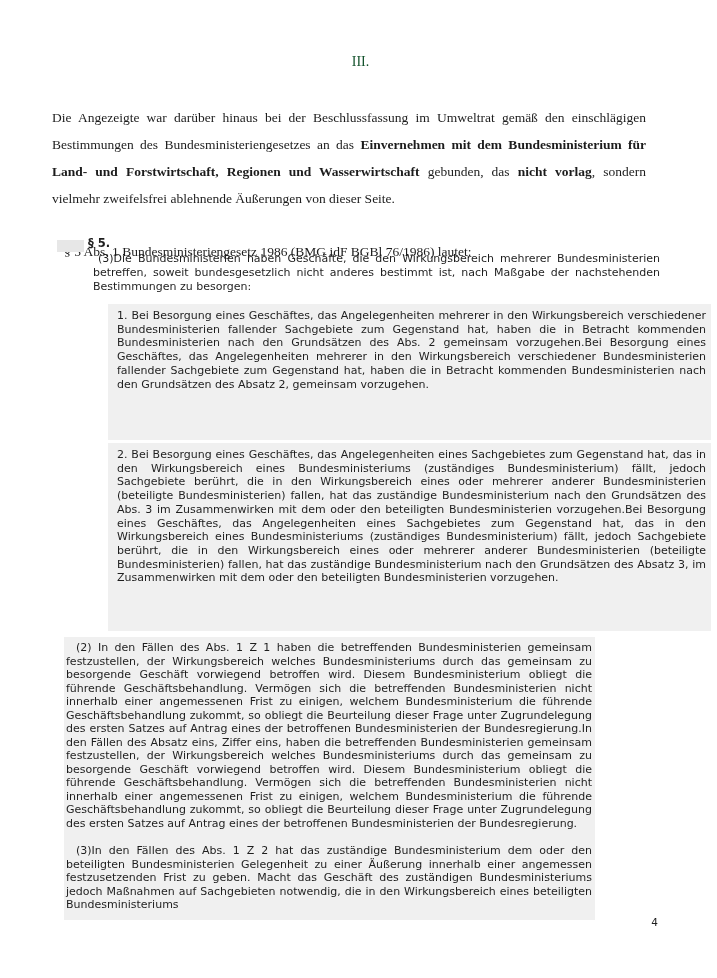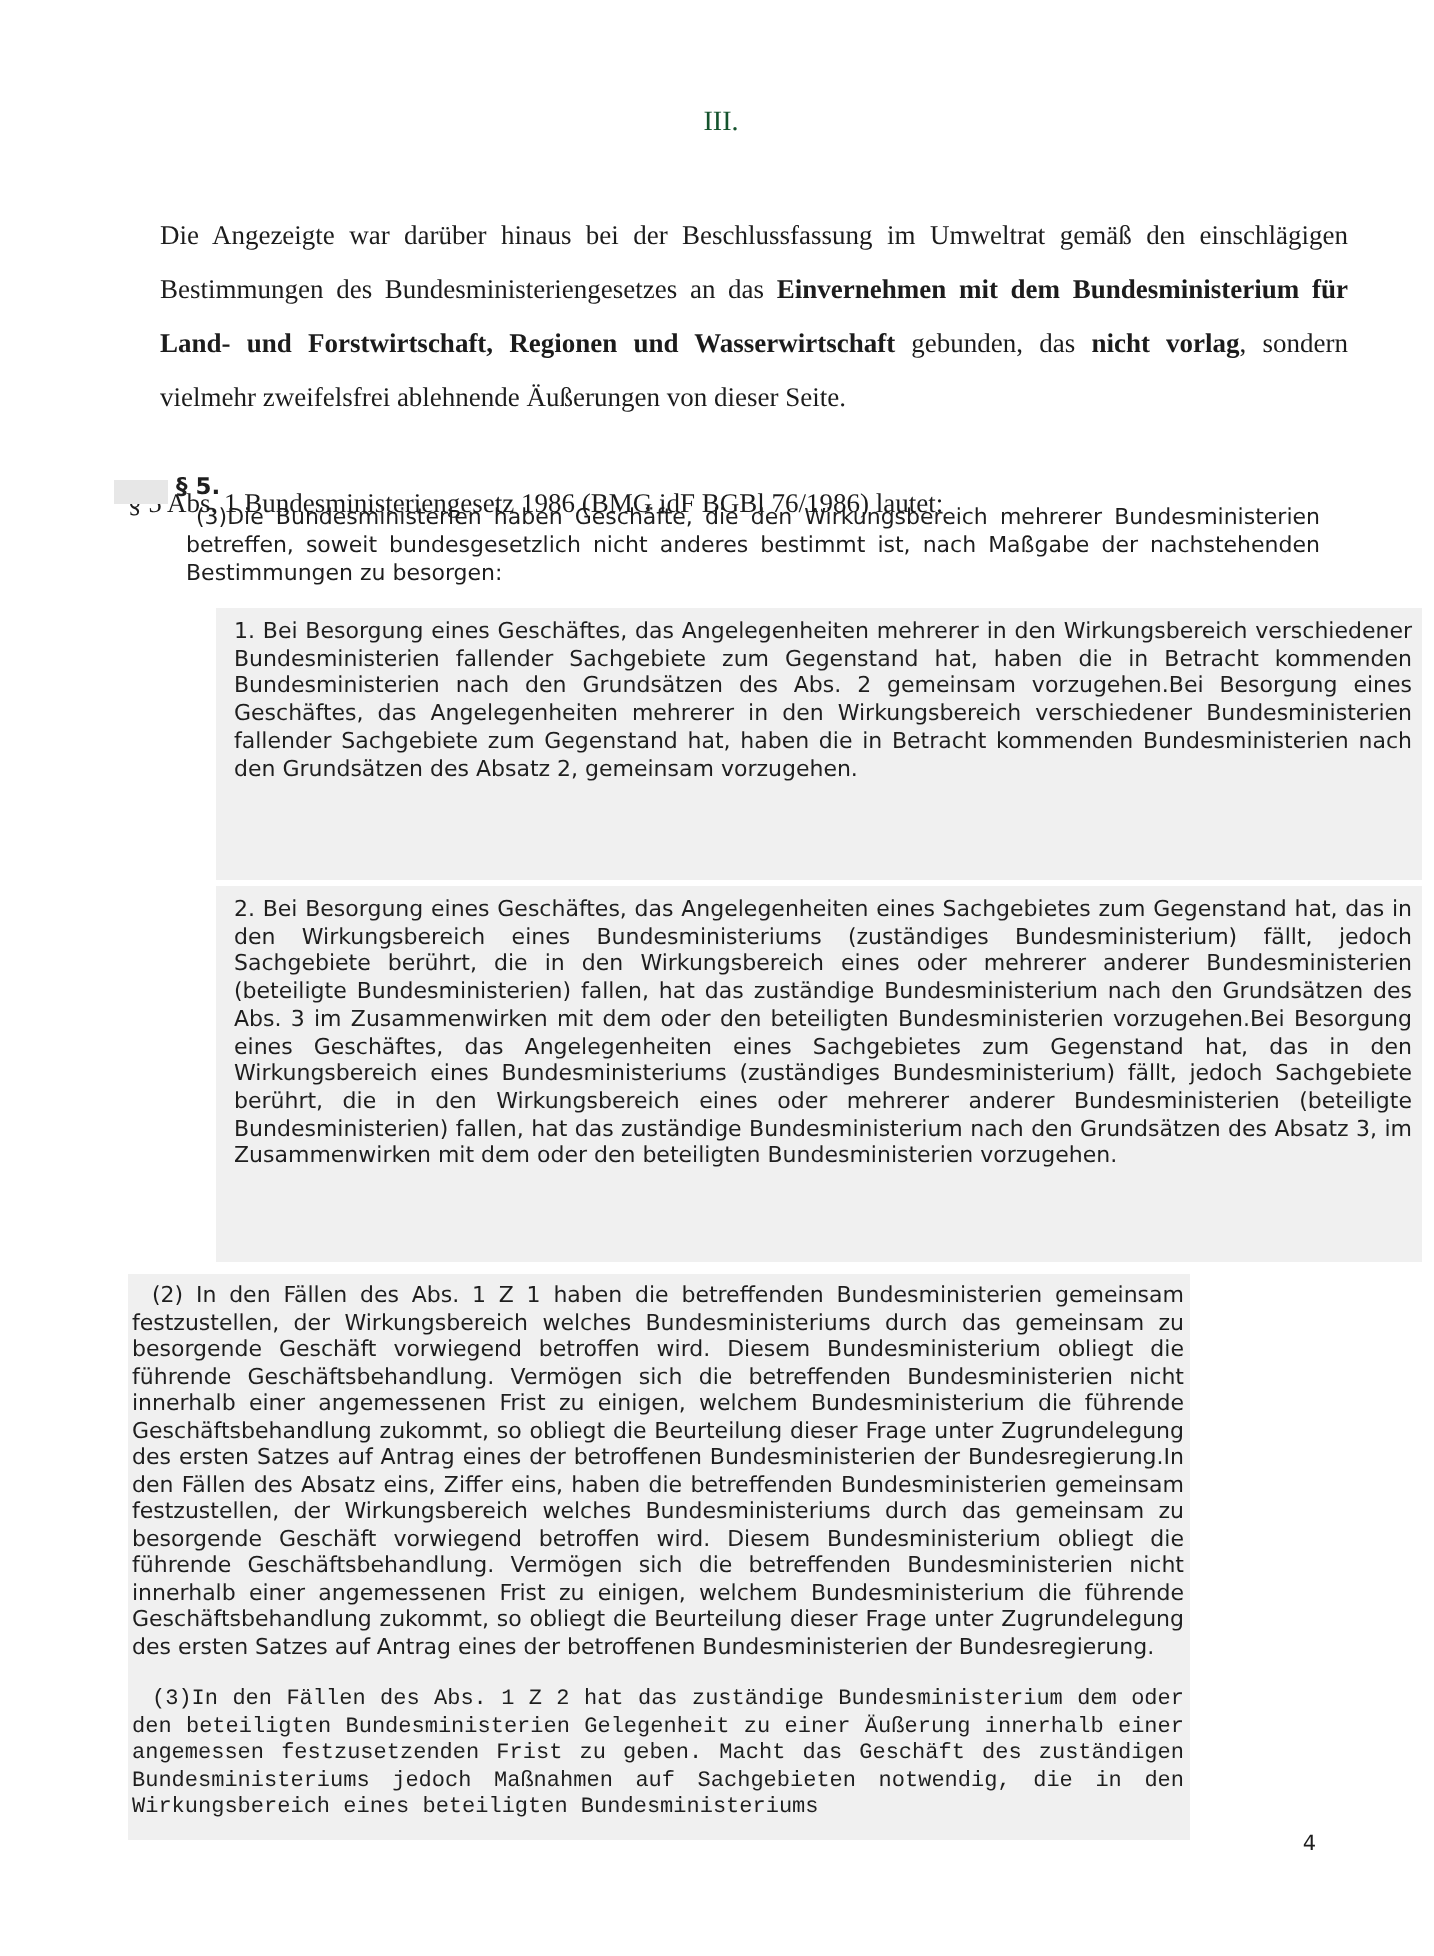--- a/index.html
+++ b/index.html
@@ -12,21 +12,21 @@
     color: #1e1e1e;
   }
   
   .serif { font-family: "Liberation Serif", serif; font-size: 13.5px; color: #1c1c1c; }
   .section-heading {
     position: absolute; top: 54px; left: 64px; width: 593px;
     text-align: center; font-family: "Liberation Serif", serif;
     font-size: 14px; color: #14532d;
   }
   .intro {
-    position: absolute; top: 90px; left: 80px; width: 594px;
+    position: absolute; top: 90px; left: 52px; width: 594px;
     line-height: 27px; text-align: justify;
   }
   .intro b { font-weight: bold; }
   .law-ref { position: absolute; top: 199px; left: 64px; width: 594px; margin-top: 45px; }
 
   
   .sans { font-family: "DejaVu Sans", sans-serif; font-size: 11px; color: #1e1e1e; }
   .s5-chip {
     position: absolute; top: 240px; left: 57px; width: 27px; height: 12px;
     background: #e7e7e7;
@@ -48,21 +48,21 @@
     padding: 5px 5px 6px 9px;
   }
   .item-block .item-text { line-height: 13.7px; text-align: justify; }
   .block-1 { top: 304px; min-height: 136px; }
   .block-2 { top: 443px; min-height: 188px; }
   .block-23 {
     position: absolute; top: 637px; left: 64px; width: 531px;
     min-height: 270px; padding: 4px 3px 8px 2px;
   }
   .block-23 .law-par { line-height: 13.5px; text-align: justify; text-indent: 10px; }
-  .block-23 .law-par + .law-par { margin-top: 14px; font-family: Liberation Mono, monospace; }
+  .block-23 .law-par + .law-par { margin-top: 14px; }
 
   .page-number {
     position: absolute; top: 916px; left: 70px; width: 588px;
     text-align: right; font-family: "DejaVu Sans", sans-serif;
     font-size: 10.5px; color: #1e1e1e;
   }
 </style>
 </head>
 <body>
 

